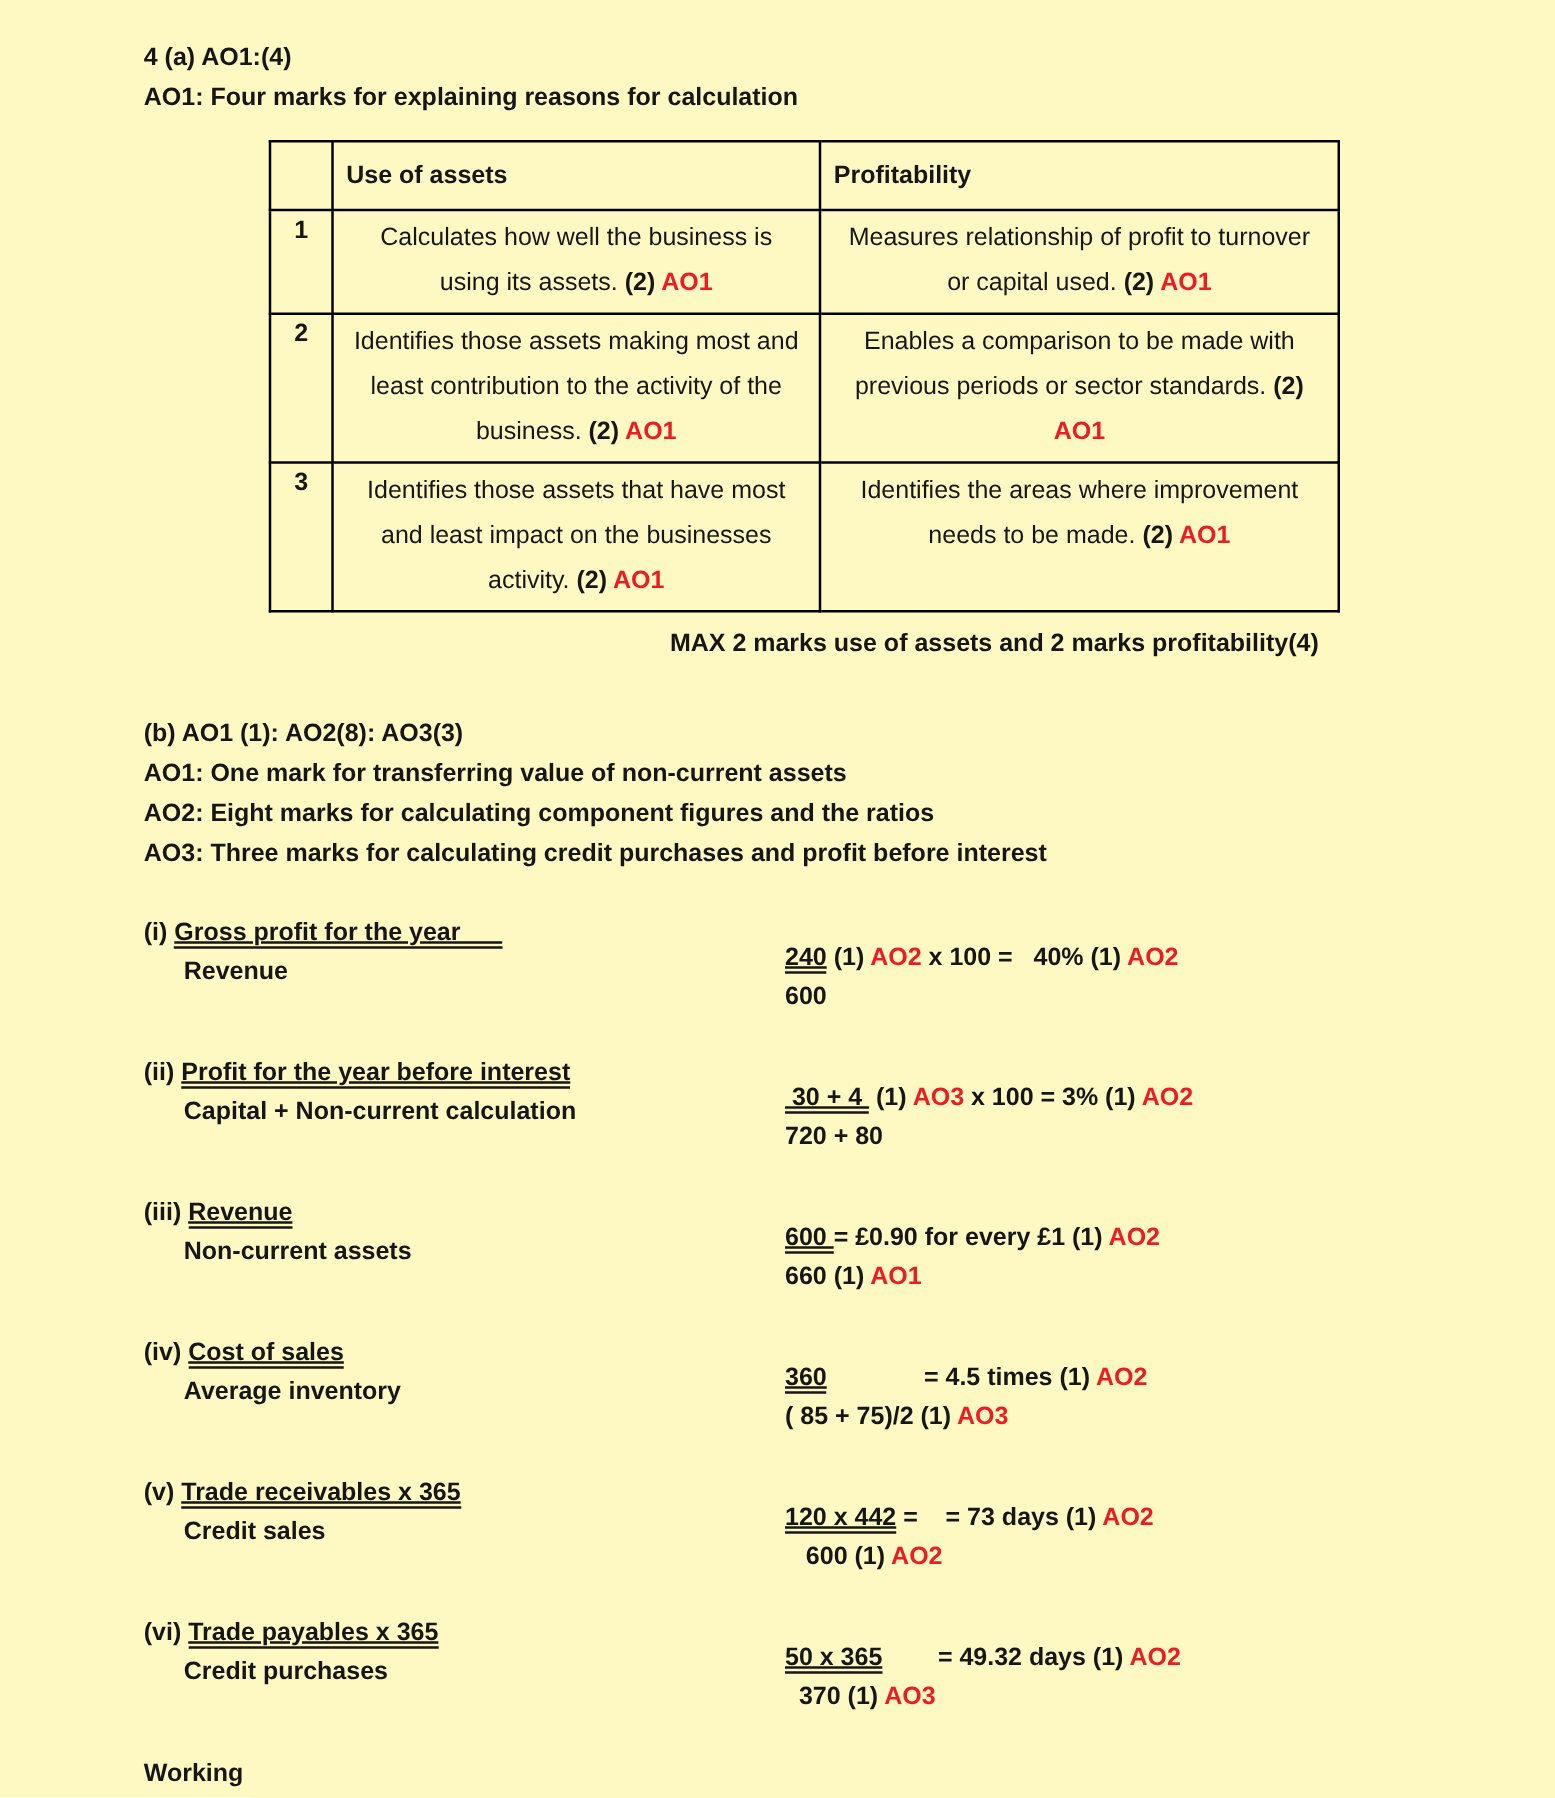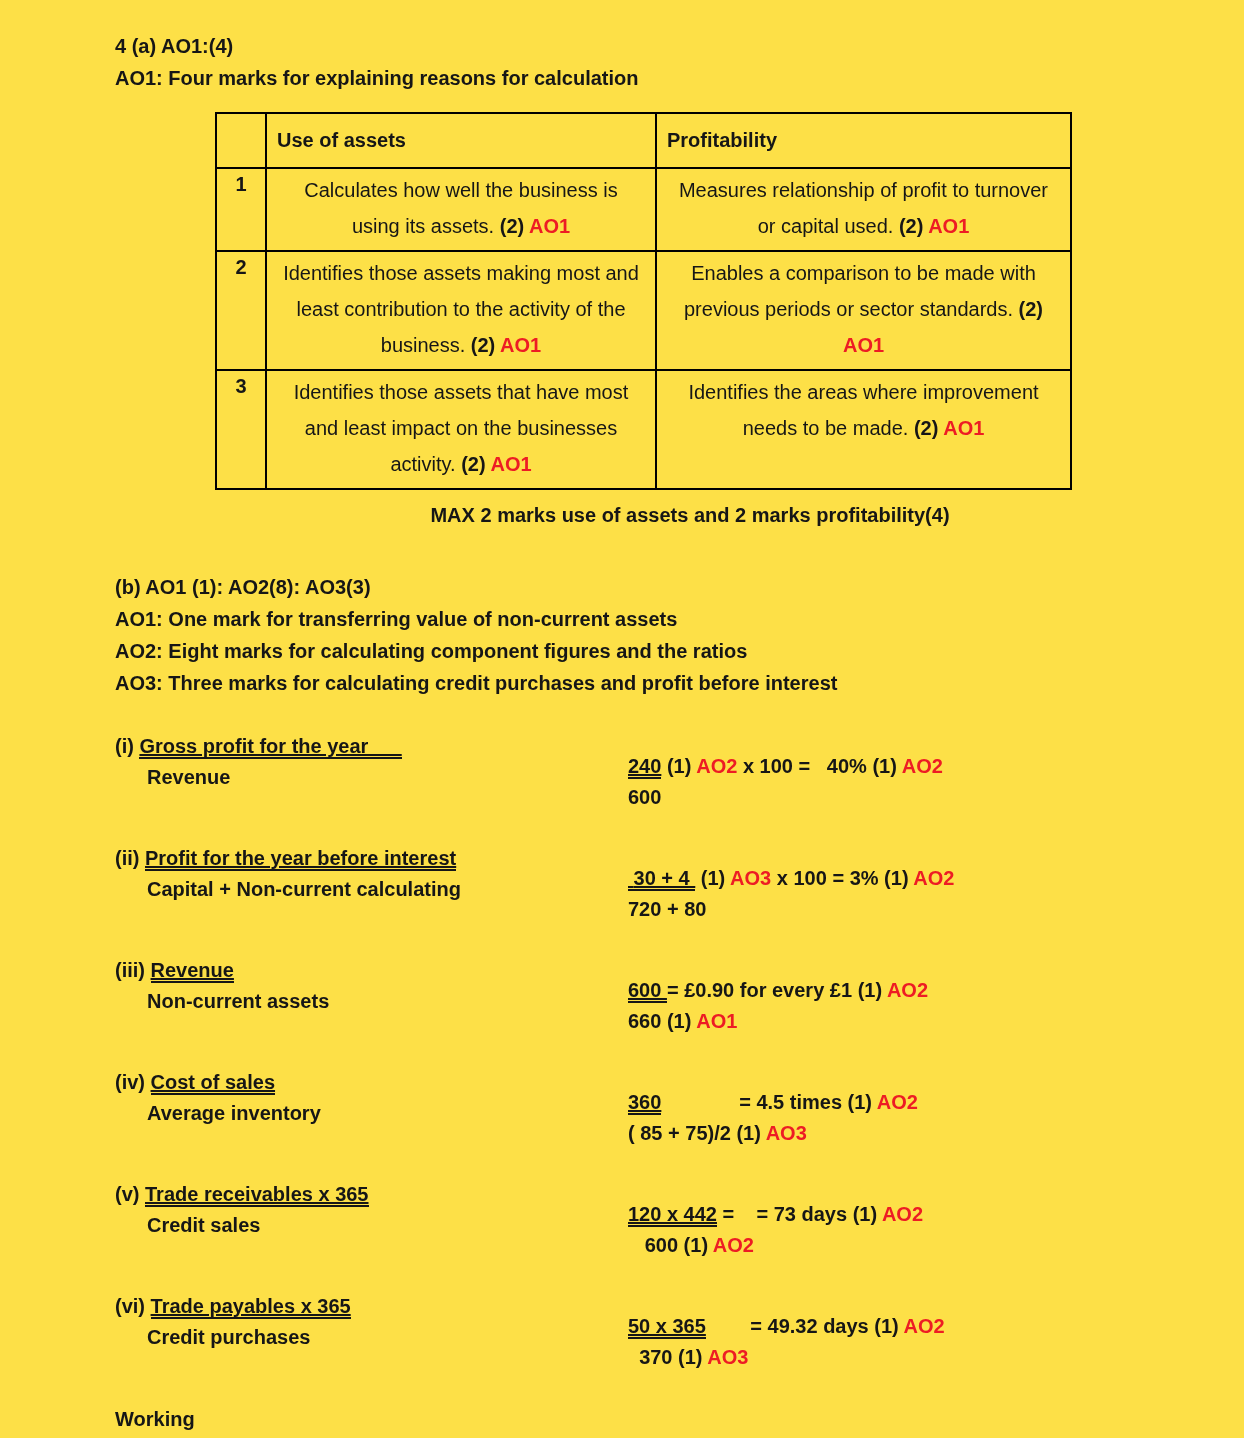--- a/index.html
+++ b/index.html
@@ -1,18 +1,18 @@
 <!DOCTYPE html>
 <html style="--ao-red: #ed1c24;"><head>
 <meta charset="utf-8">
 <style>
   * { margin:0; padding:0; box-sizing:border-box; }
   html, body { background:#ffffff; }
   .page {
-    width:1244px; height:1438px; background:#fde047;
+    width:1244px; height:1438px; background:#fef9c3;
     font-family:"Liberation Sans", sans-serif;
     color:#161616;
     padding:30px 0 0 115px;
     overflow:hidden;
     position:relative;
   }
   .b   { font-weight:700; }
   .red { color:var(--ao-red,#ed1c24); font-weight:700; }
   .u   { border-bottom:2px solid currentColor;text-decoration:underline; }
   .h   { font-weight:700; font-size:20px; line-height:32px; white-space:pre-wrap; }
@@ -29,21 +29,21 @@
   .marks-table th, .marks-table td {
     border:2px solid #000;
     vertical-align:top;
     text-align:left;
   }
   .marks-table th { font-size:20px; font-weight:700; padding:15px 10px; height:37px; }
   .marks-table td.num { text-align:center; font-weight:700; font-size:20px; padding:4px 2px; }
   .marks-table td.cell { font-size:20px; font-weight:400; line-height:36px; padding:3px 12px 6px;text-align:center; }
 
   .max-line {
-    display:flex; justify-content:center;
+    display:flex; justify-content:flex-end;
     width:730px; margin:14px 0 0 210px;
     font-size:20px; font-weight:700;
   }
 
   .section-b { margin-top:44px; }
 
   .ratios { margin-top:32px; }
   .ratio  { display:flex; margin-bottom:30px; }
   .ratio .rl { width:513px; }
   .ratio .rc { flex:1; padding-right:12px;margin-top:20px; }
@@ -119,21 +119,21 @@
       </div>
       <div class="rc">
         <div class="line"><span class="u">240</span><span> (1) </span><span class="red">AO2</span><span> x 100 =   40% (1) </span><span class="red">AO2</span></div>
         <div class="line"><span>600</span></div>
       </div>
     </div>
 
     <div class="ratio">
       <div class="rl">
         <div class="line"><span>(ii) </span><span class="u">Profit for the year before interest</span></div>
-        <div class="line den"><span>Capital + Non-current calculating</span></div>
+        <div class="line den"><span>Capital + Non-current calculation</span></div>
       </div>
       <div class="rc">
         <div class="line"><span class="u"> 30 + 4 </span><span> (1) </span><span class="red">AO3</span><span> x 100 = 3% (1) </span><span class="red">AO2</span></div>
         <div class="line"><span>720 + 80</span></div>
       </div>
     </div>
 
     <div class="ratio">
       <div class="rl">
         <div class="line"><span>(iii) </span><span class="u">Revenue</span></div>

